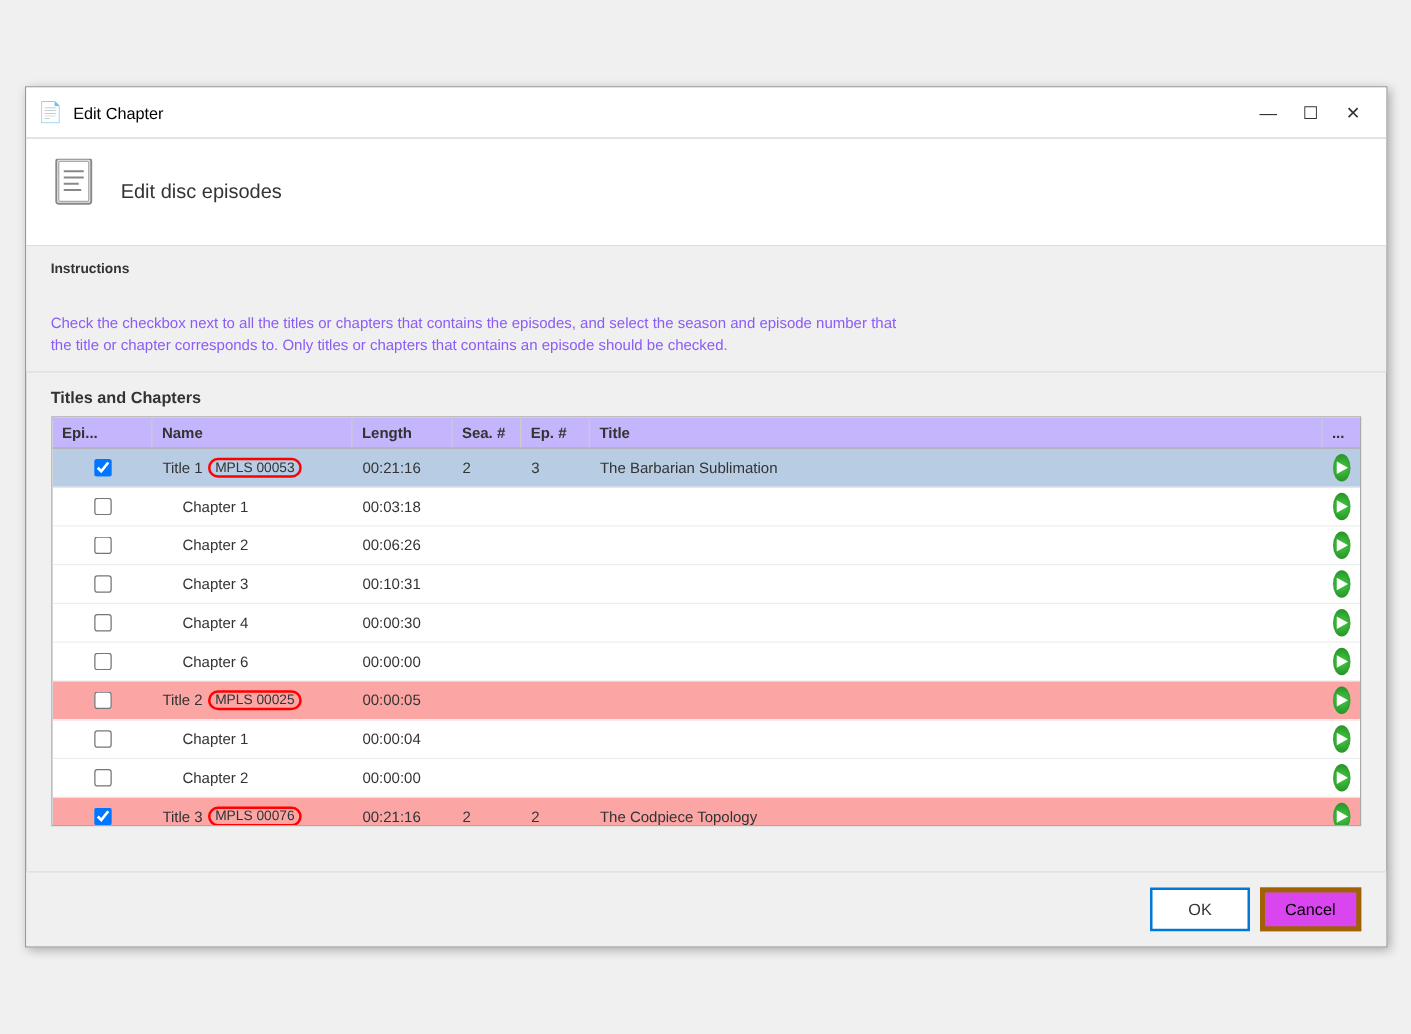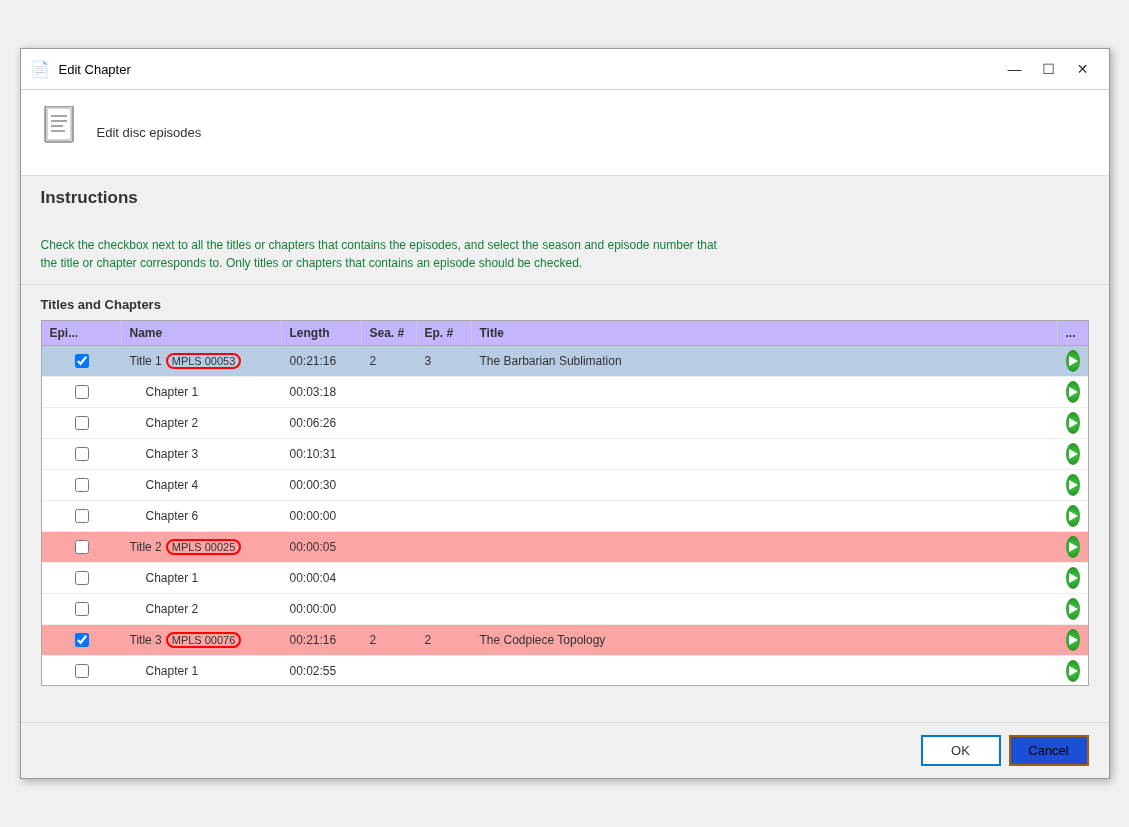--- a/index.html
+++ b/index.html
@@ -64,39 +64,39 @@
       display: flex;
       align-items: center;
       border-bottom: 1px solid #ddd;
     }
     .dialog-header-icon {
       font-size: 36px;
       color: #666;
       margin-right: 16px;
     }
     .dialog-header-title {
-      font-size: 13px;
+      font-size: 16px;
       font-weight: 300;
       color: #333;
     }
     
     .instructions-section {
       background: #f0f0f0;
       padding: 12px 20px;
       border-bottom: 1px solid #ddd;
     }
     .instructions-label {
       font-weight: bold;
-      font-size: 17px;
+      font-size: 11px;
       margin-bottom: 6px;
       color: #333;
     }
     .instructions-text {
       font-size: 12px;
-      color: #15803d;
+      color: #8b5cf6;
       line-height: 1.5;
       margin-top: 28px;
     }
     
     .content-area {
       padding: 12px 20px;
     }
     .section-title {
       font-weight: bold;
       font-size: 13px;
@@ -119,21 +119,21 @@
       padding: 5px 8px;
       font-size: 12px;
       color: #333;
       border-right: 1px solid #ccc;
       font-weight: 600;
     }
     .table-header-cell:last-child { border-right: none; }
     
     .table-body {
       overflow-y: scroll;
-      height: 339px;
+      height: 301px;
     }
     .table-row {
       display: grid;
       grid-template-columns: 80px 160px 80px 55px 55px 1fr 30px;
       border-bottom: 1px solid #eee;
       align-items: center;
     }
     .table-row.highlighted { background: #b8cce4; }
     .table-row.title-row { background: #fca5a5; }
     .table-row.title-row.highlighted { background: #b8cce4; }
@@ -199,22 +199,22 @@
       gap: 8px;
       background: #f0f0f0;
       border-top: 1px solid #ddd;
       margin-top: 24px;
     }
     .footer-btn {
       min-width: 80px;
       padding: 6px 16px;
       font-size: 13px;
       cursor: pointer;
-      border: 2px solid #a16207;
-      background: #1d4ed8;
+      border: 4px solid #a16207;
+      background: #d946ef;
     }
     .footer-btn.primary {
       background: white;
       border: 2px solid #0078d4;
       color: #333;
     }
   </style>
 </head>
 <body>
 

